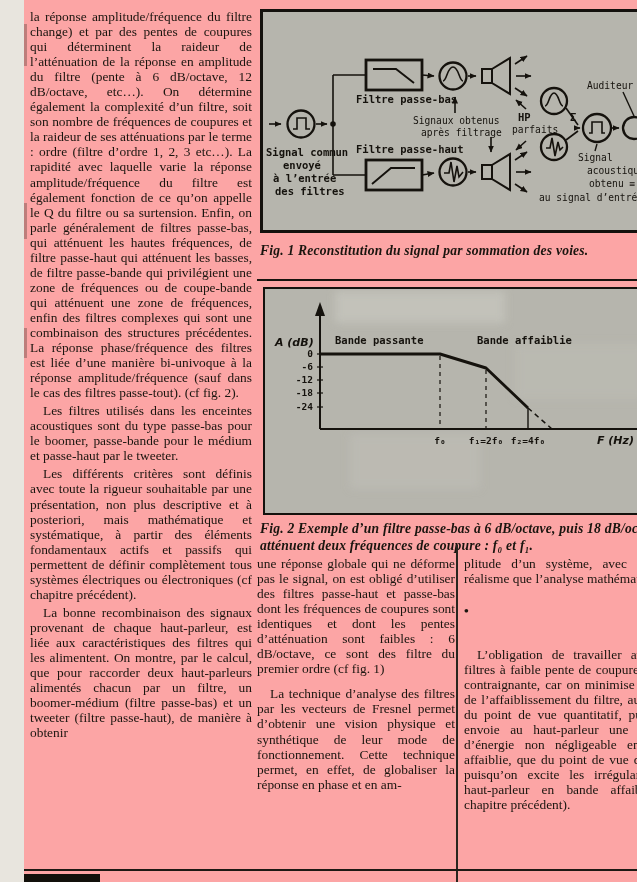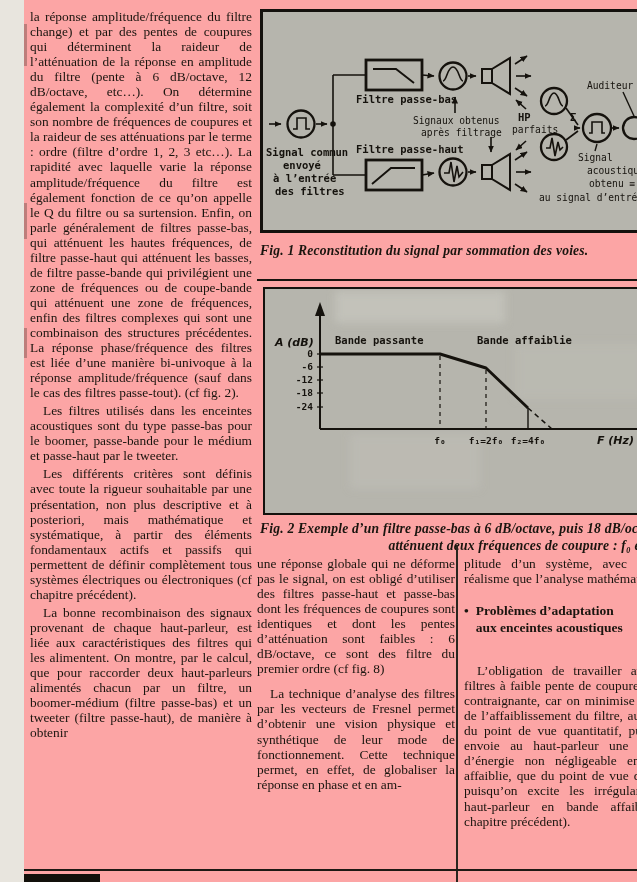--- a/index.html
+++ b/index.html
@@ -10,21 +10,21 @@
   .col{position:absolute;text-align:justify;font-size:13.4px;line-height:15.05px;}
   .col p{margin:0 0 3px 0;}
   .col p.indent{text-indent:13px;}
   #col-left{left:6px;top:9px;width:222px;}
   #col-mid{left:233px;top:556px;width:198px;}
   #col-right{left:440px;top:556px;width:218px;}
   .figbox{position:absolute;background:#b6b5ad;border:3px solid #14110d;box-sizing:border-box;overflow:hidden;}
   #fig1-box{left:236px;top:9px;width:410px;height:224px;}
   #fig2-box{left:239px;top:287px;width:405px;height:228px;border-width:2px;}
   .figcap{position:absolute;font-style:italic;font-weight:bold;font-size:13.6px;
-          letter-spacing:.2px;white-space:nowrap;line-height:17px;text-align:right;}
+          letter-spacing:.2px;white-space:nowrap;line-height:17px;}
   #fig1-caption{left:236px;top:242px;}
   #fig2-caption{left:236px;top:520px;}
   #rule-mid{position:absolute;left:233px;top:279px;width:404px;height:2px;background:#17130e;}
   #col-divider{position:absolute;left:432px;top:545px;width:2px;height:337px;background:#2a261f;}
   #rule-bottom{position:absolute;left:0;top:869px;width:637px;height:2px;background:#1d1913;}
   #corner-bar{position:absolute;left:0;top:874px;width:76px;height:8px;background:#12100b;}
   .smudge{position:absolute;left:0;width:3px;background:rgba(42,36,28,.30);}
   #edge-shadow{position:absolute;left:631px;top:8px;width:6px;height:862px;
      background:linear-gradient(to right,rgba(40,35,28,0),rgba(40,35,28,.45));}
   svg{display:block;}
@@ -179,34 +179,30 @@
       <text class="tick-txt" x="263" y="155" text-anchor="middle">f₂=4f₀</text>
       <text class="ax-italic" x="332" y="155">F (Hz)</text>
     </svg>
   </div>
   <div class="figcap" id="fig2-caption">
     <div>Fig. 2  Exemple d’un filtre passe-bas à 6 dB/octave, puis 18 dB/octave</div>
     <div>atténuent deux fréquences de coupure : f₀ et f₁.</div>
   </div>
 
   <div class="col" id="col-mid">
-    <p>une réponse globale qui ne déforme pas le signal, on est obligé d’utiliser des filtres passe-haut et passe-bas dont les fréquences de coupures sont identiques et dont les pentes d’atténuation sont faibles : 6 dB/octave, ce sont des filtre du premier ordre (cf fig. 8)</p>
+    <p>une réponse globale qui ne déforme pas le signal, on est obligé d’utiliser des filtres passe-haut et passe-bas dont les fréquences de coupures sont identiques et dont les pentes d’atténuation sont faibles : 6 dB/octave, ce sont des filtre du premier ordre (cf fig. 1)</p>
     <p class="indent" style="margin-top:10px">La technique d’analyse des filtres par les vecteurs de Fresnel permet d’obtenir une vision physique et synthétique de leur mode de fonctionnement. Cette technique permet, en effet, de globaliser la réponse en phase et en am-</p>
   </div>
 
   <div id="col-divider"></div>
 
   <div class="col" id="col-right">
     <p>plitude d’un système, avec plus de réalisme que l’analyse mathématique.</p>
     <div style="display:flex;gap:7px;font-weight:bold;font-size:13.5px;line-height:16.5px;margin:17px 0 27px 0;text-align:left;">
       <span>•</span>
-      <span>
-        <span>Problèmes d’adaptation</span><br>
-        <span>aux enceintes acoustiques</span>
-      </span>
     </div>
     <p class="indent">L’obligation de travailler avec des filtres à faible pente de coupure est très contraignante, car on minimise l’intérêt de l’affaiblissement du filtre, aussi bien du point de vue quantitatif, puisqu’on envoie au haut-parleur une quantité d’énergie non négligeable en bande affaiblie, que du point de vue qualitatif puisqu’on excite les irrégularités du haut-parleur en bande affaiblie (cf chapitre précédent).</p>
   </div>
 
   <div id="rule-bottom"></div>
   <div id="corner-bar"></div>
   <div class="smudge" style="top:24px;height:42px"></div>
   <div class="smudge" style="top:203px;height:36px"></div>
   <div class="smudge" style="top:328px;height:30px"></div>
   <div id="edge-shadow"></div>

